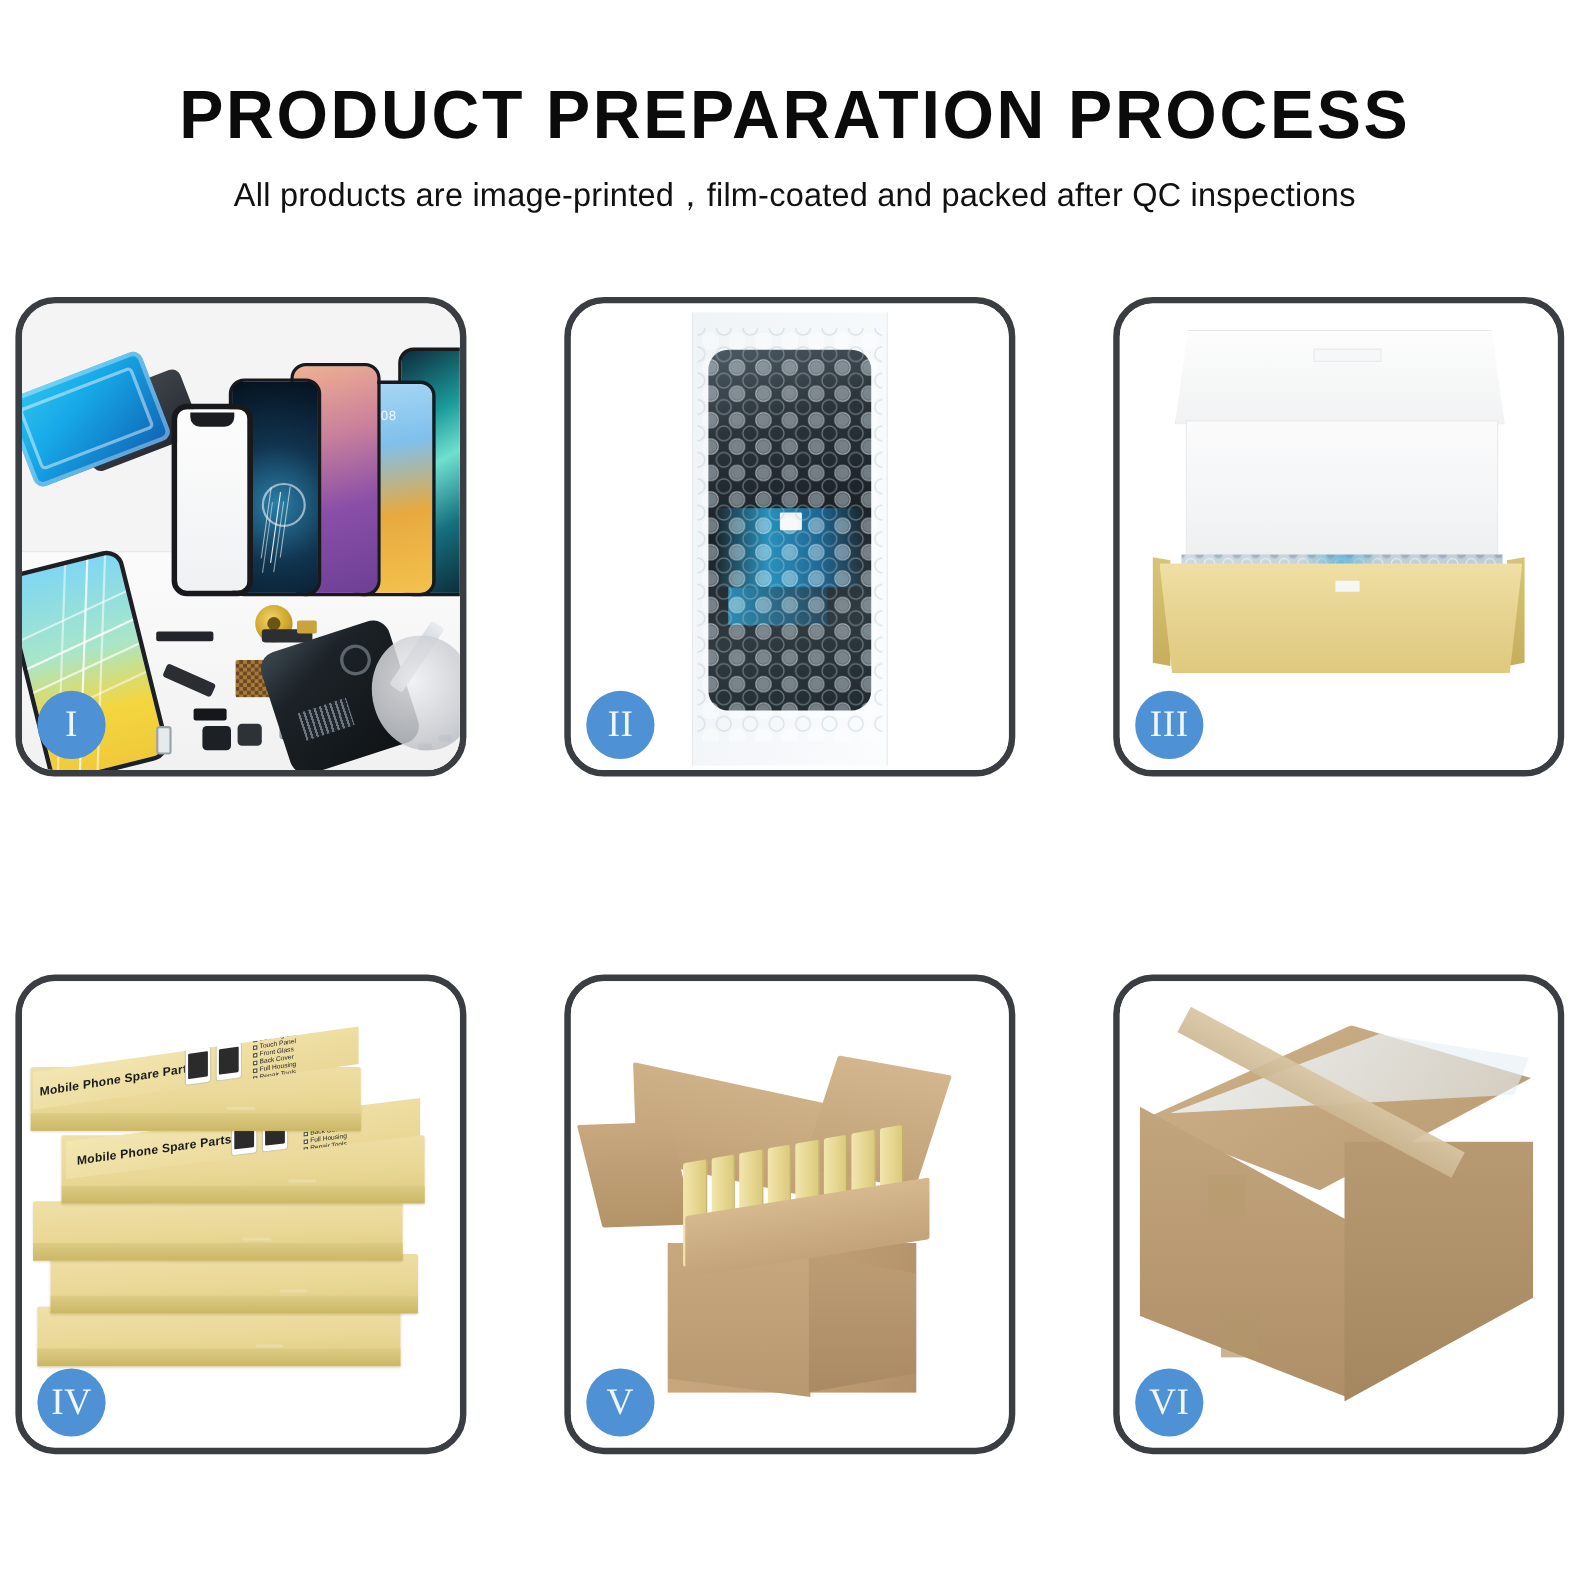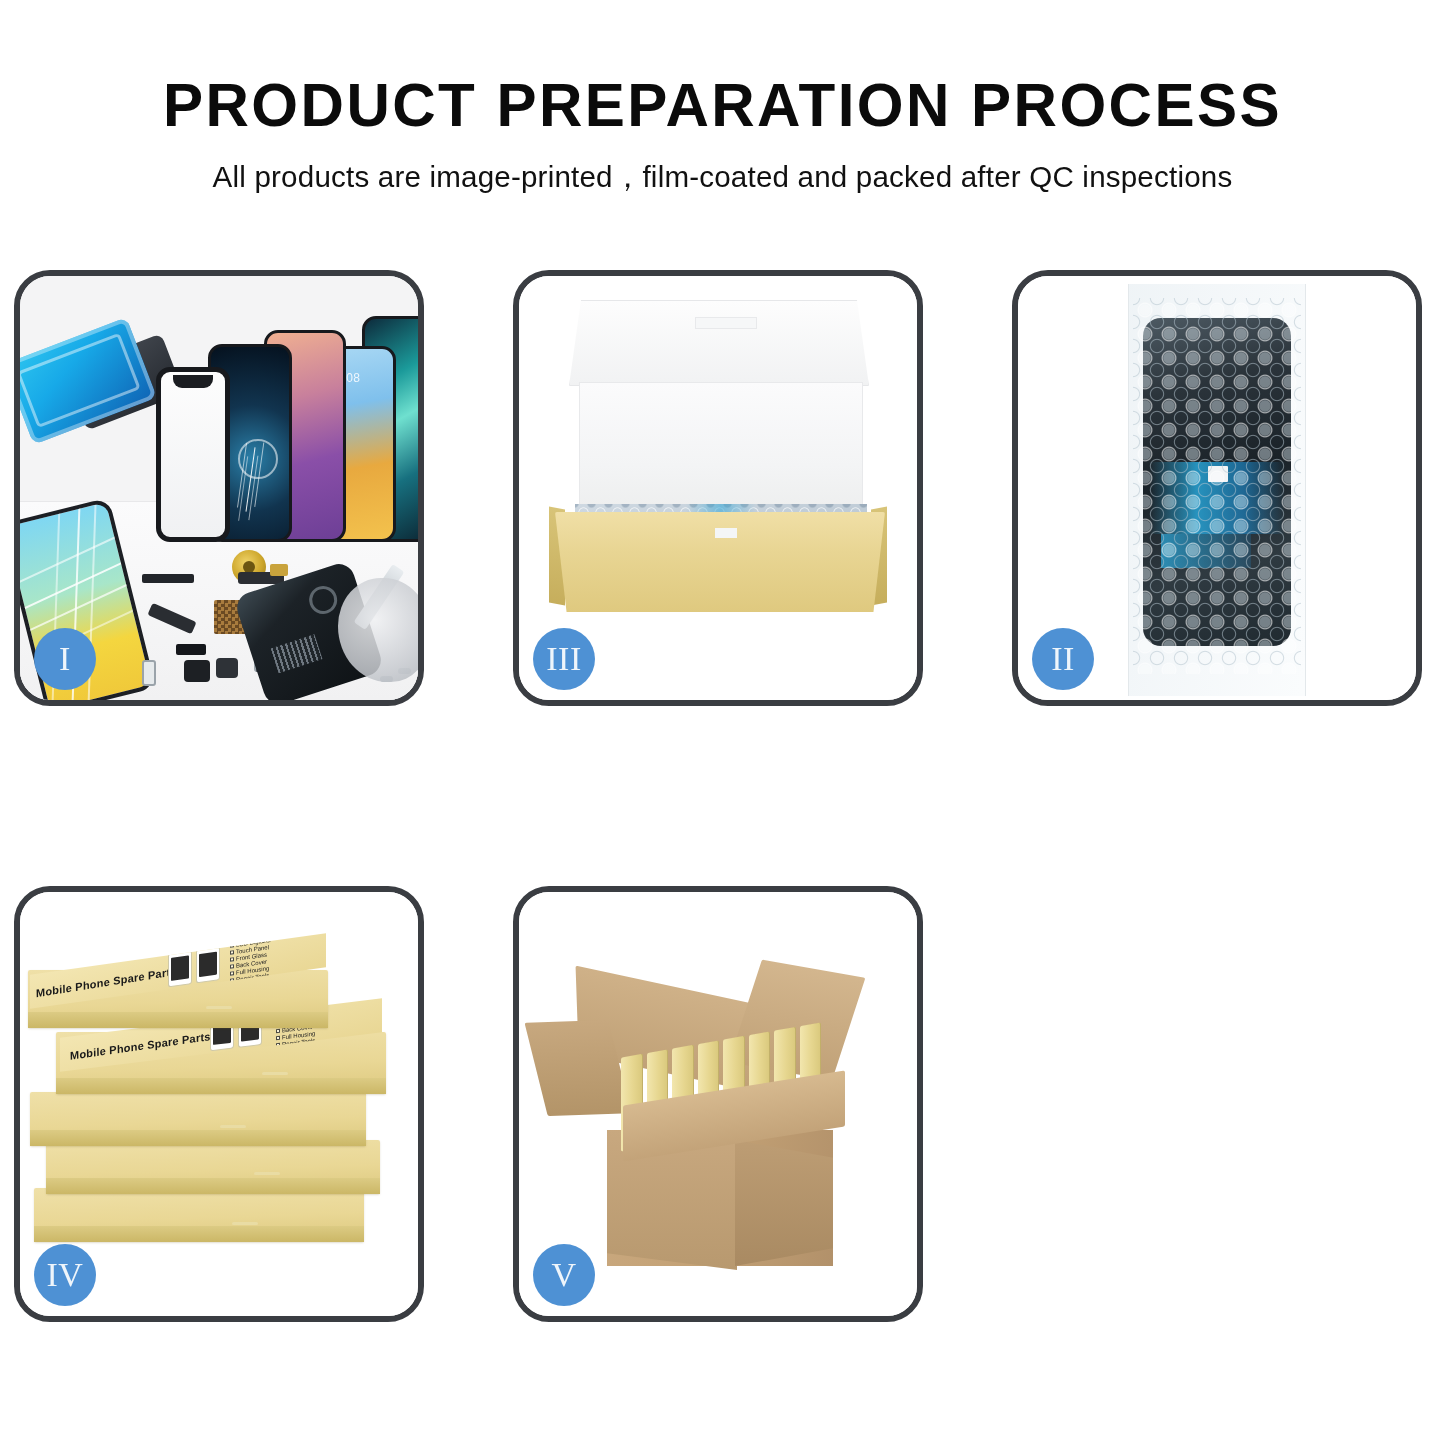--- a/index.html
+++ b/index.html
@@ -496,47 +496,47 @@
       </div>
 
       <div class="housing"></div>
       <div class="tool"></div>
       <div class="hand"></div>
     </div>
     <div class="badge">I</div>
   </div>
 
   <div class="panel">
-    <div class="panel-inner p3">
-      <div class="lid">
-        <div class="lid-tab"></div>
-      </div>
-      <div class="lidface"></div>
-      <div class="boxflap-l"></div>
-      <div class="boxflap-r"></div>
-      <div class="boxinner">
-        <div class="taglabel"></div>
-      </div>
-      <div class="boxbody"></div>
-    </div>
-    <div class="badge">III</div>
-  </div>
-
-  <div class="panel">
     <div class="panel-inner p2">
       <div class="wrapbag"></div>
       <div class="wrapitem">
         <div class="blueband"></div>
         <div class="blueband2"></div>
         <div class="label"></div>
       </div>
       <div class="bubbles"></div>
       <div class="bubbles2"></div>
     </div>
     <div class="badge">II</div>
+  </div>
+
+  <div class="panel">
+    <div class="panel-inner p3">
+      <div class="lid">
+        <div class="lid-tab"></div>
+      </div>
+      <div class="lidface"></div>
+      <div class="boxflap-l"></div>
+      <div class="boxflap-r"></div>
+      <div class="boxinner">
+        <div class="taglabel"></div>
+      </div>
+      <div class="boxbody"></div>
+    </div>
+    <div class="badge">III</div>
   </div>
 
   <div class="panel">
     <div class="panel-inner p4">
       <div class="stack">
 
         <div class="sbox" style="left:14px; top:262px; width:330px; height:54px;">
           <div class="edge"></div>
           <div class="clip" style="left:198px; top:34px;"></div>
         </div>
@@ -646,14 +646,28 @@
         <div></div>
       </div>
       <div class="ctn-flap-front"></div>
       <div class="ctn-body"></div>
       <div class="ctn-front"></div>
       <div class="ctn-right"></div>
     </div>
     <div class="badge">V</div>
   </div>
 
+  <div class="panel">
+    <div class="panel-inner p6">
+      <div class="sealed">
+        <div class="s-sheet"></div>
+        <div class="s-top"></div>
+        <div class="tape-top"></div>
+        <div class="s-front"></div>
+        <div class="s-side"></div>
+        <div class="tape-sq1"></div>
+        <div class="tape-sq2"></div>
+      </div>
+    </div>
+    <div class="badge">VI</div>
+  </div>
 
 </div>
 
 </body></html>

